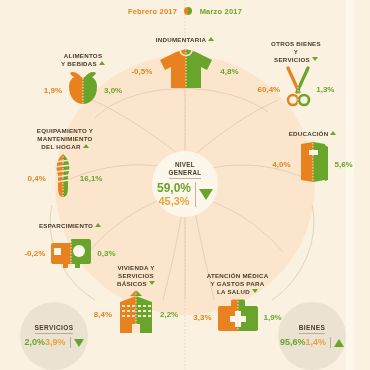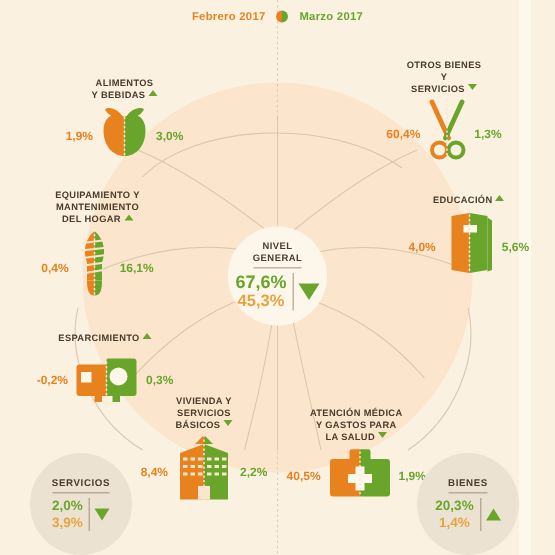--- a/index.html
+++ b/index.html
@@ -45,21 +45,21 @@
   .vl.g{color:#6aa52b;}
   .ico{position:relative;flex:0 0 auto;}
 
   
   .bubble{position:absolute;width:68px;height:68px;border-radius:50%;
     background:#ece2d2;display:flex;flex-direction:column;align-items:center;
     justify-content:center;}
   .bubble .bt{font-size:6.5px;font-weight:bold;color:#4a3b2a;letter-spacing:.4px;
     padding-bottom:2px;border-bottom:1px solid #b9ab97;margin-bottom:3px;}
   .bubble .brow{display:flex;align-items:center;gap:3px;}
-  .bubble .bnums{display:flex;flex-direction:column;align-items:center;
+  .bubble .bnums{display:flex;align-items:center;
     border-right:1px solid #b9ab97;padding-right:4px;}
   .bubble .bg{font-size:9px;font-weight:bold;color:#6aa52b;line-height:11px;}
   .bubble .bo{font-size:9px;font-weight:bold;color:#e8a33e;line-height:11px;}
 
   
   .center{position:absolute;left:152px;top:151px;width:66px;height:66px;border-radius:50%;
     background:#fdf6ea;display:flex;flex-direction:column;align-items:center;justify-content:center;}
   .center .ct{font-size:6.3px;font-weight:bold;color:#4a3b2a;letter-spacing:.3px;
     text-align:center;line-height:7.5px;padding-bottom:2px;border-bottom:1px solid #c3b49f;}
   .center .crow{display:flex;align-items:center;gap:3px;margin-top:3px;}
@@ -116,20 +116,37 @@
           <path d="M17,8 C23,4 31,7 31,17 C31,27 25,34 17,34 Z" fill="#6aa52b"></path>
           <path d="M16,8 C12,2 6,1 4,3 C6,7 11,9 16,9 Z" fill="#e8821e"></path>
           <path d="M18,8 C22,2 28,1 30,3 C28,7 23,9 18,9 Z" fill="#6aa52b"></path>
           <line x1="17" y1="2" x2="17" y2="34" stroke="#fbe6cd" stroke-width="1" stroke-dasharray="1.5 1.5"></line>
         </svg>
       </span>
       <span class="vl g">3,0%</span>
     </div>
   </div>
 
+  <div class="node" style="left:105px;top:36px;width:160px;">
+    <div class="lbl">
+      <span>INDUMENTARIA</span><span class="tri up"></span>
+    </div>
+    <div class="row">
+      <span class="vl o">-0,5%</span>
+      <span class="ico">
+        <svg width="60" height="46" viewBox="0 0 60 46">
+          <path d="M30,3 L20,6 L4,14 L9,24 L15,21 L15,42 L30,42 Z" fill="#e8821e"></path>
+          <path d="M30,3 L40,6 L56,14 L51,24 L45,21 L45,42 L30,42 Z" fill="#6aa52b"></path>
+          <path d="M24,5 C26,11 34,11 36,5" fill="none" stroke="#fbe6cd" stroke-width="1.6"></path>
+          <line x1="30" y1="0" x2="30" y2="46" stroke="#fbe6cd" stroke-width="1" stroke-dasharray="1.5 1.5"></line>
+        </svg>
+      </span>
+      <span class="vl g">4,8%</span>
+    </div>
+  </div>
 
   <div class="node" style="left:232px;top:40px;width:128px;">
     <div class="lbl">
       <span>OTROS BIENES</span><br>
       <span>Y</span><br>
       <span>SERVICIOS</span><span class="tri down"></span>
     </div>
     <div class="row">
       <span class="vl o">60,4%</span>
       <span class="ico">
@@ -165,21 +182,21 @@
   </div>
 
 
   <div class="node" style="left:180px;top:272px;width:115px;">
     <div class="lbl">
       <span>ATENCIÓN MÉDICA</span><br>
       <span>Y GASTOS PARA</span><br>
       <span>LA SALUD</span><span class="tri down"></span>
     </div>
     <div class="row">
-      <span class="vl o">40,5%</span>
+      <span class="vl o">3,3%</span>
       <span class="ico">
         <svg width="44" height="34" viewBox="0 0 44 34">
           <path d="M22,8 L4,8 A2,2 0 0,0 2,10 L2,31 A2,2 0 0,0 4,33 L22,33 Z" fill="#e8821e"></path>
           <path d="M22,8 L40,8 A2,2 0 0,1 42,10 L42,31 A2,2 0 0,1 40,33 L22,33 Z" fill="#6aa52b"></path>
           <path d="M15,8 L15,3 A1.5,1.5 0 0,1 16.5,1.5 L22,1.5 L22,8 Z" fill="#e8821e"></path>
           <path d="M29,8 L29,3 A1.5,1.5 0 0,0 27.5,1.5 L22,1.5 L22,8 Z" fill="#6aa52b"></path>
           <path d="M19,13 L25,13 L25,18 L30,18 L30,24 L25,24 L25,29 L19,29 L19,24 L14,24 L14,18 L19,18 Z" fill="#fdf6ea"></path>
           <line x1="22" y1="0" x2="22" y2="34" stroke="#fbe6cd" stroke-width="1" stroke-dasharray="1.5 1.5"></line>
         </svg>
       </span>
@@ -278,21 +295,21 @@
     </div>
   </div>
 
   <div class="center">
     <div class="ct">
       <span>NIVEL</span><br>
       <span>GENERAL</span>
     </div>
     <div class="crow">
       <div class="cnums">
-        <span class="cg">67,6%</span>
+        <span class="cg">59,0%</span>
         <span class="co">45,3%</span>
       </div>
       <span class="tri down" style="border-left-width:7px;border-right-width:7px;border-top-width:11px;margin:0;"></span>
     </div>
   </div>
 
   <div class="bubble" style="left:20px;top:302px;">
     <div class="bt">SERVICIOS</div>
     <div class="brow">
       <div class="bnums">
@@ -300,20 +317,20 @@
         <span class="bo">3,9%</span>
       </div>
       <span class="tri down" style="border-left-width:5px;border-right-width:5px;border-top-width:8px;margin:0;"></span>
     </div>
   </div>
 
   <div class="bubble" style="left:278px;top:302px;">
     <div class="bt">BIENES</div>
     <div class="brow">
       <div class="bnums">
-        <span class="bg">20,3%</span>
+        <span class="bg">95,6%</span>
         <span class="bo">1,4%</span>
       </div>
       <span class="tri up" style="border-left-width:5px;border-right-width:5px;border-bottom-width:8px;margin:0;"></span>
     </div>
   </div>
 
 </div>
 
 </body></html>

